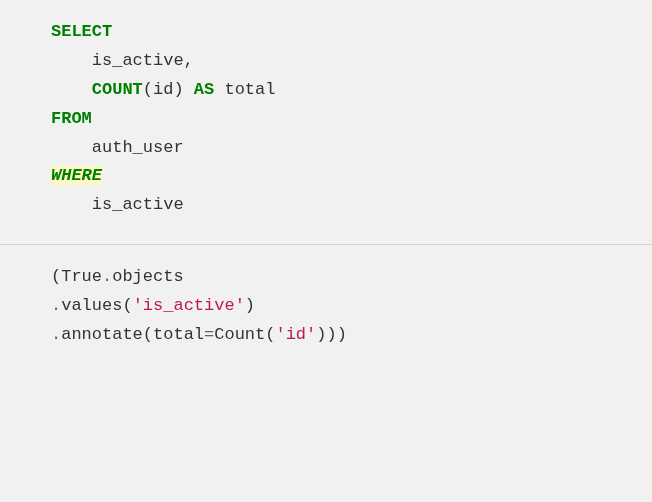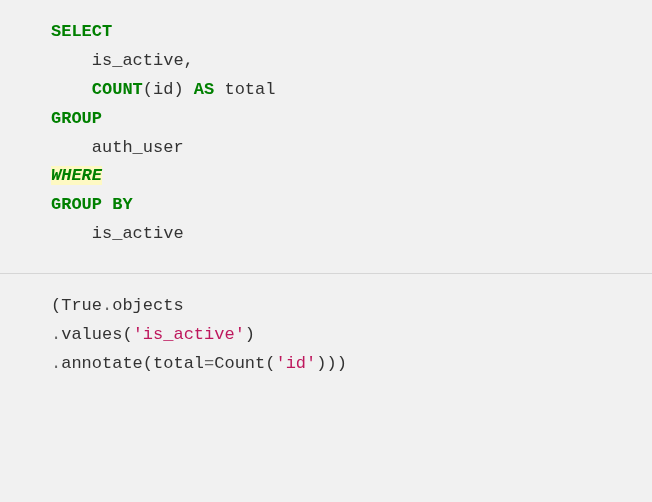--- a/index.html
+++ b/index.html
@@ -35,24 +35,23 @@
   .hl { background: #fef9c3; font-style: italic; }
   .line { white-space: pre; margin-left: 31px; }
 </style>
 </head>
 <body>
 
 <div class="code-block">
   <div class="line"><span class="kw">SELECT</span></div>
   <div class="line"><span class="indent"></span><span class="nm">is_active,</span></div>
   <div class="line"><span class="indent"></span><span class="fn">COUNT</span><span class="paren">(</span><span class="nm">id</span><span class="paren">)</span> <span class="kw">AS</span> <span class="nm">total</span></div>
-  <div class="line"><span class="kw">GROUP</span></div>
+  <div class="line"><span class="kw">FROM</span></div>
   <div class="line"><span class="indent"></span><span class="nm">auth_user</span></div>
   <div class="line"><span class="hl"><span class="kw">WHERE</span></span></div>
-  <div class="line"><span class="kw">GROUP BY</span></div>
   <div class="line"><span class="indent"></span><span class="nm">is_active</span></div>
 </div>
 
 <hr class="sep">
 
 <div class="code-block">
   <div class="line"><span class="paren">(</span><span class="nm">True</span><span class="op">.</span><span class="nm">objects</span></div>
   <div class="line"><span class="op">.</span><span class="nm">values</span><span class="paren">(</span><span class="str">'is_active'</span><span class="paren">)</span></div>
   <div class="line"><span class="op">.</span><span class="nm">annotate</span><span class="paren">(</span><span class="nm">total</span><span class="op">=</span><span class="nm">Count</span><span class="paren">(</span><span class="str">'id'</span><span class="paren">)</span><span class="paren">)</span><span class="paren">)</span></div>
 </div>

